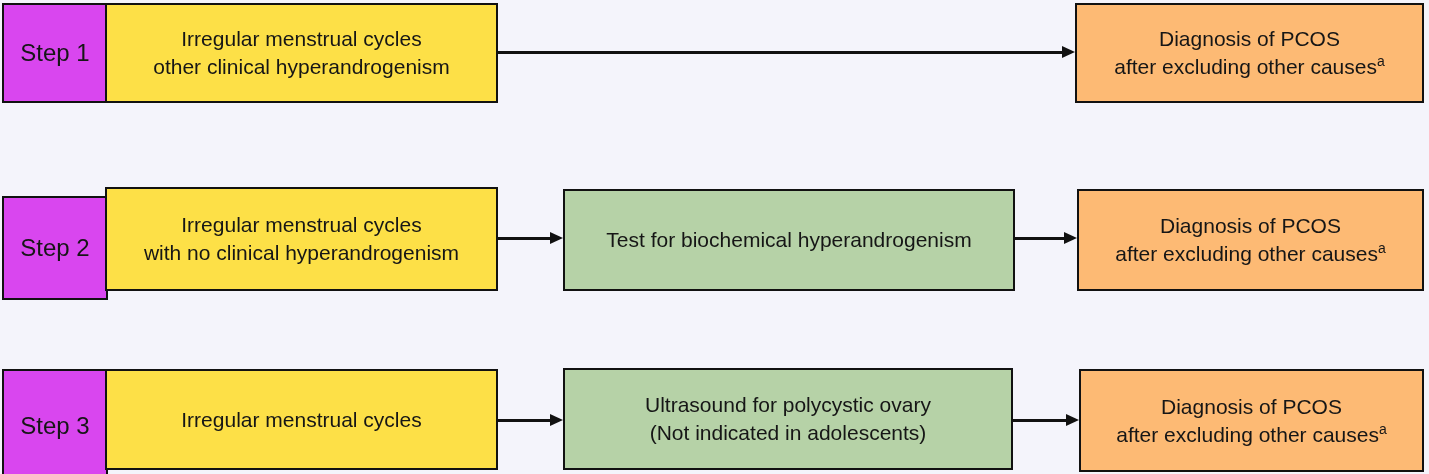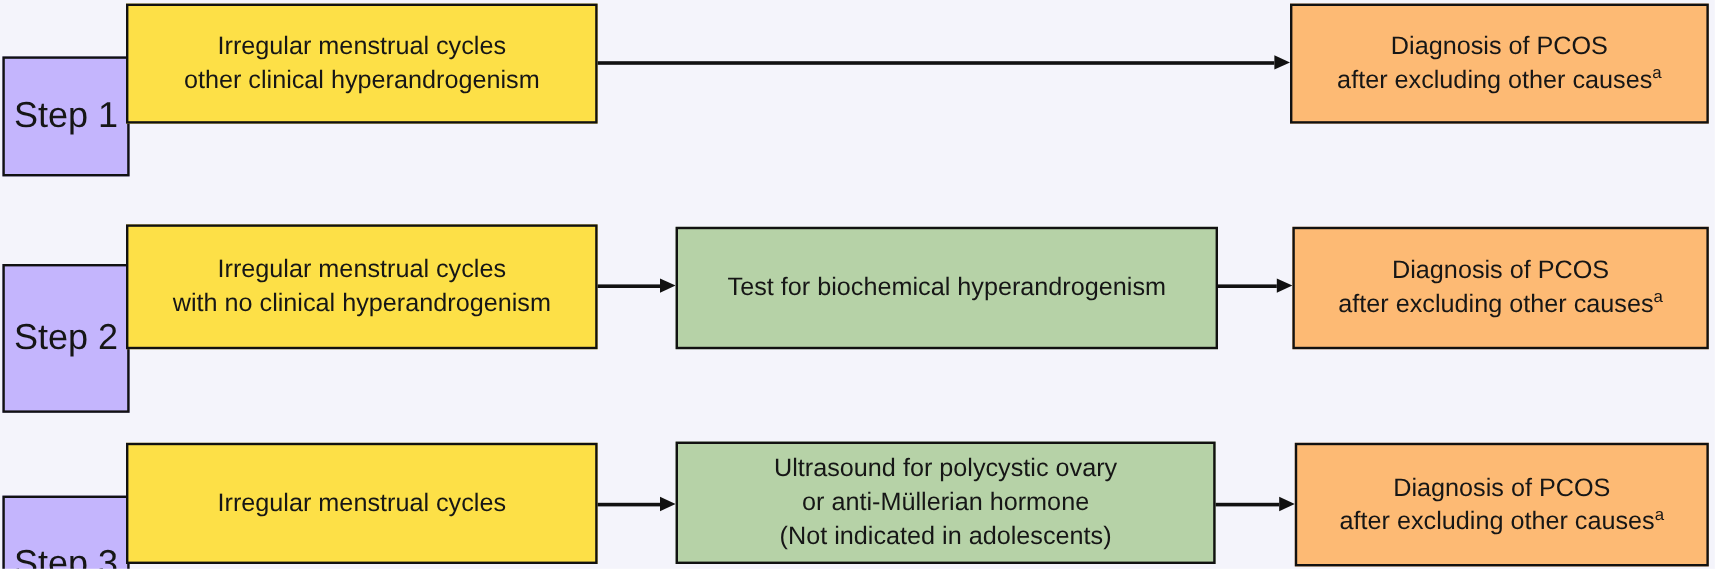--- a/index.html
+++ b/index.html
@@ -17,21 +17,21 @@
     box-sizing: border-box;
     border: 2.5px solid #111111;
     display: flex;
     flex-direction: column;
     justify-content: center;
     align-items: center;
     text-align: center;
     font-size: 21px;
     line-height: 28px;
   }
-  .step { background: #c4b5fd; font-size: 30px; margin-top: 44px; }
+  .step { background: #d946ef; font-size: 24px; }
   .cond { background: #fde047; }
   .test { background: #b6d2a7; }
   .diag { background: #fdba74; }
   .arrow {
     position: absolute;
     height: 3px;
     background: #111111;
   }
   .arrow::after {
     content: "";
@@ -61,21 +61,21 @@
       <div class="line">other clinical hyperandrogenism</div>
     </div>
     <div class="arrow" style="left:498px;top:50.5px;width:564px;"></div>
     <div class="box diag" style="left:1075px;top:3px;width:349px;height:100px;">
       <div class="line">Diagnosis of PCOS</div>
       <div class="line"><span>after excluding other causes</span><sup>a</sup></div>
     </div>
   </div>
 
   <div>
-    <div class="box step" style="left:2px;top:176px;width:106px;height:124px;">
+    <div class="box step" style="left:2px;top:196px;width:106px;height:104px;">
       <div class="line">Step 2</div>
     </div>
     <div class="box cond" style="left:105px;top:187px;width:393px;height:104px;">
       <div class="line">Irregular menstrual cycles</div>
       <div class="line">with no clinical hyperandrogenism</div>
     </div>
     <div class="arrow" style="left:498px;top:236.5px;width:52px;"></div>
     <div class="box test" style="left:563px;top:189px;width:452px;height:102px;">
       <div class="line">Test for biochemical hyperandrogenism</div>
     </div>
@@ -89,21 +89,20 @@
   <div>
     <div class="box step" style="left:2px;top:369px;width:106px;height:113px;">
       <div class="line">Step 3</div>
     </div>
     <div class="box cond" style="left:105px;top:369px;width:393px;height:101px;">
       <div class="line">Irregular menstrual cycles</div>
     </div>
     <div class="arrow" style="left:498px;top:418.5px;width:52px;"></div>
     <div class="box test" style="left:563px;top:368px;width:450px;height:102px;">
       <div class="line">Ultrasound for polycystic ovary</div>
-      <div class="line">or anti-Müllerian hormone</div>
       <div class="line">(Not indicated in adolescents)</div>
     </div>
     <div class="arrow" style="left:1013px;top:418.5px;width:53px;"></div>
     <div class="box diag" style="left:1079px;top:369px;width:345px;height:103px;">
       <div class="line">Diagnosis of PCOS</div>
       <div class="line"><span>after excluding other causes</span><sup>a</sup></div>
     </div>
   </div>
 
 </div>

